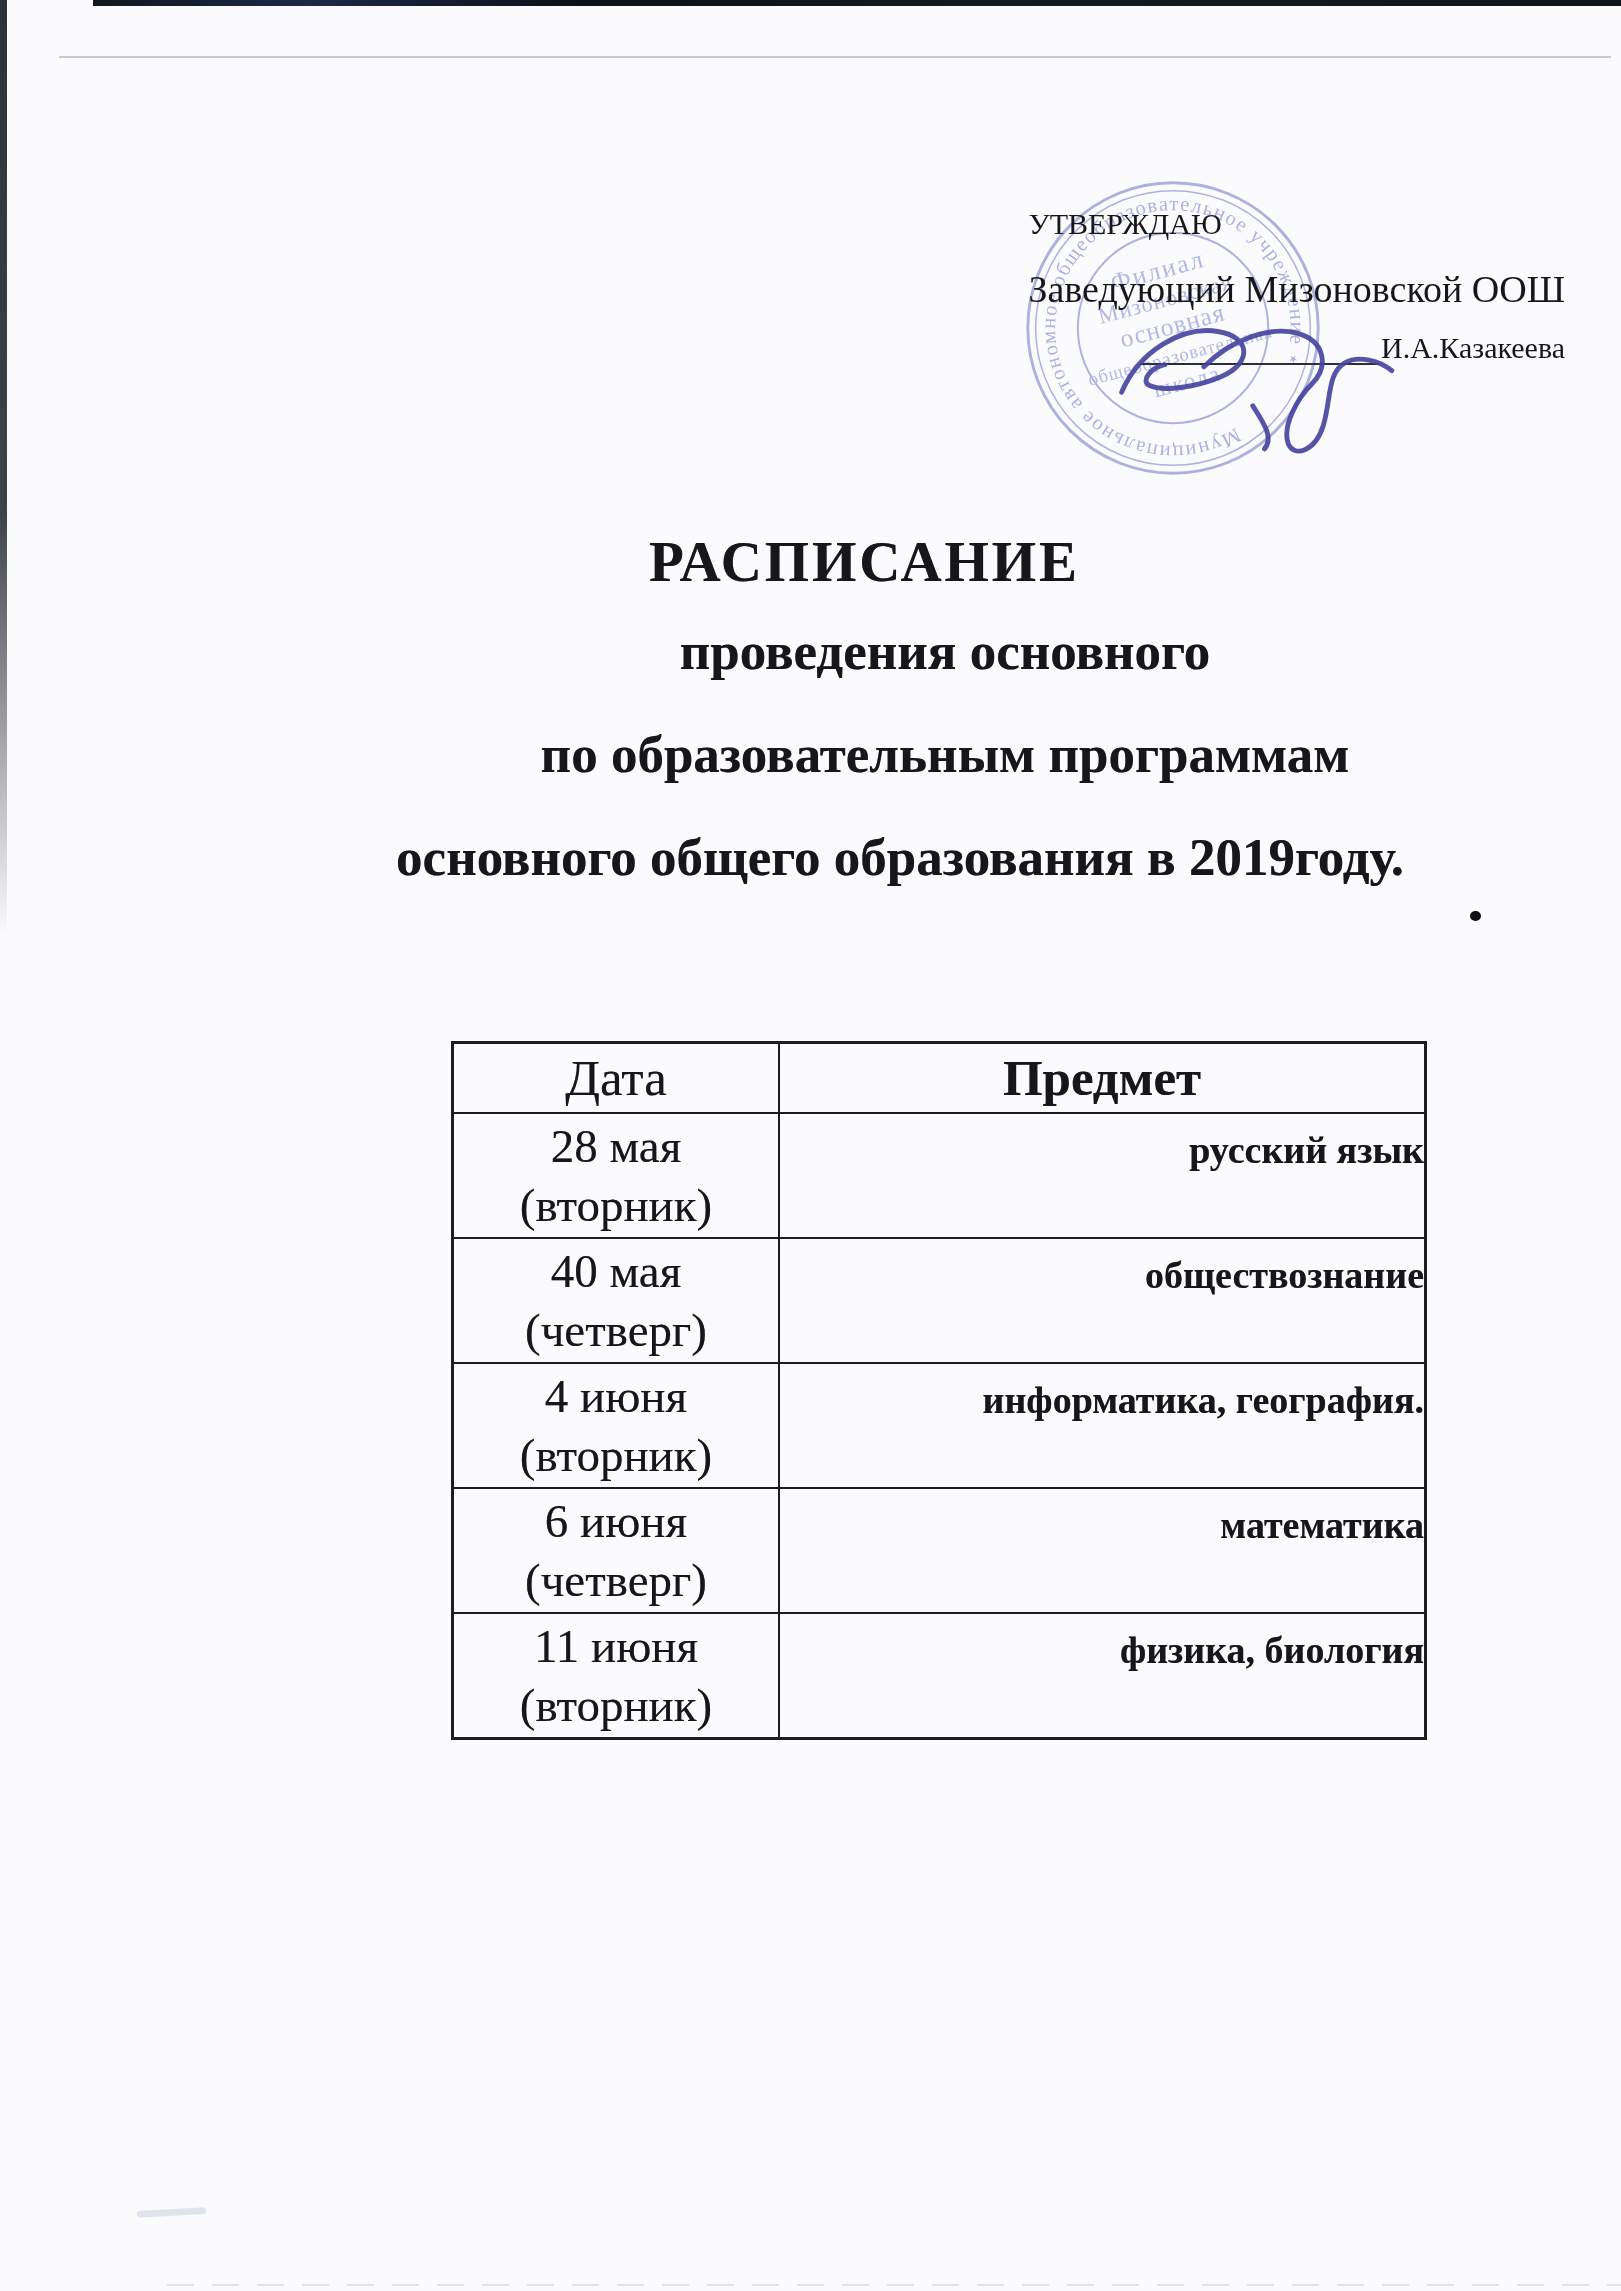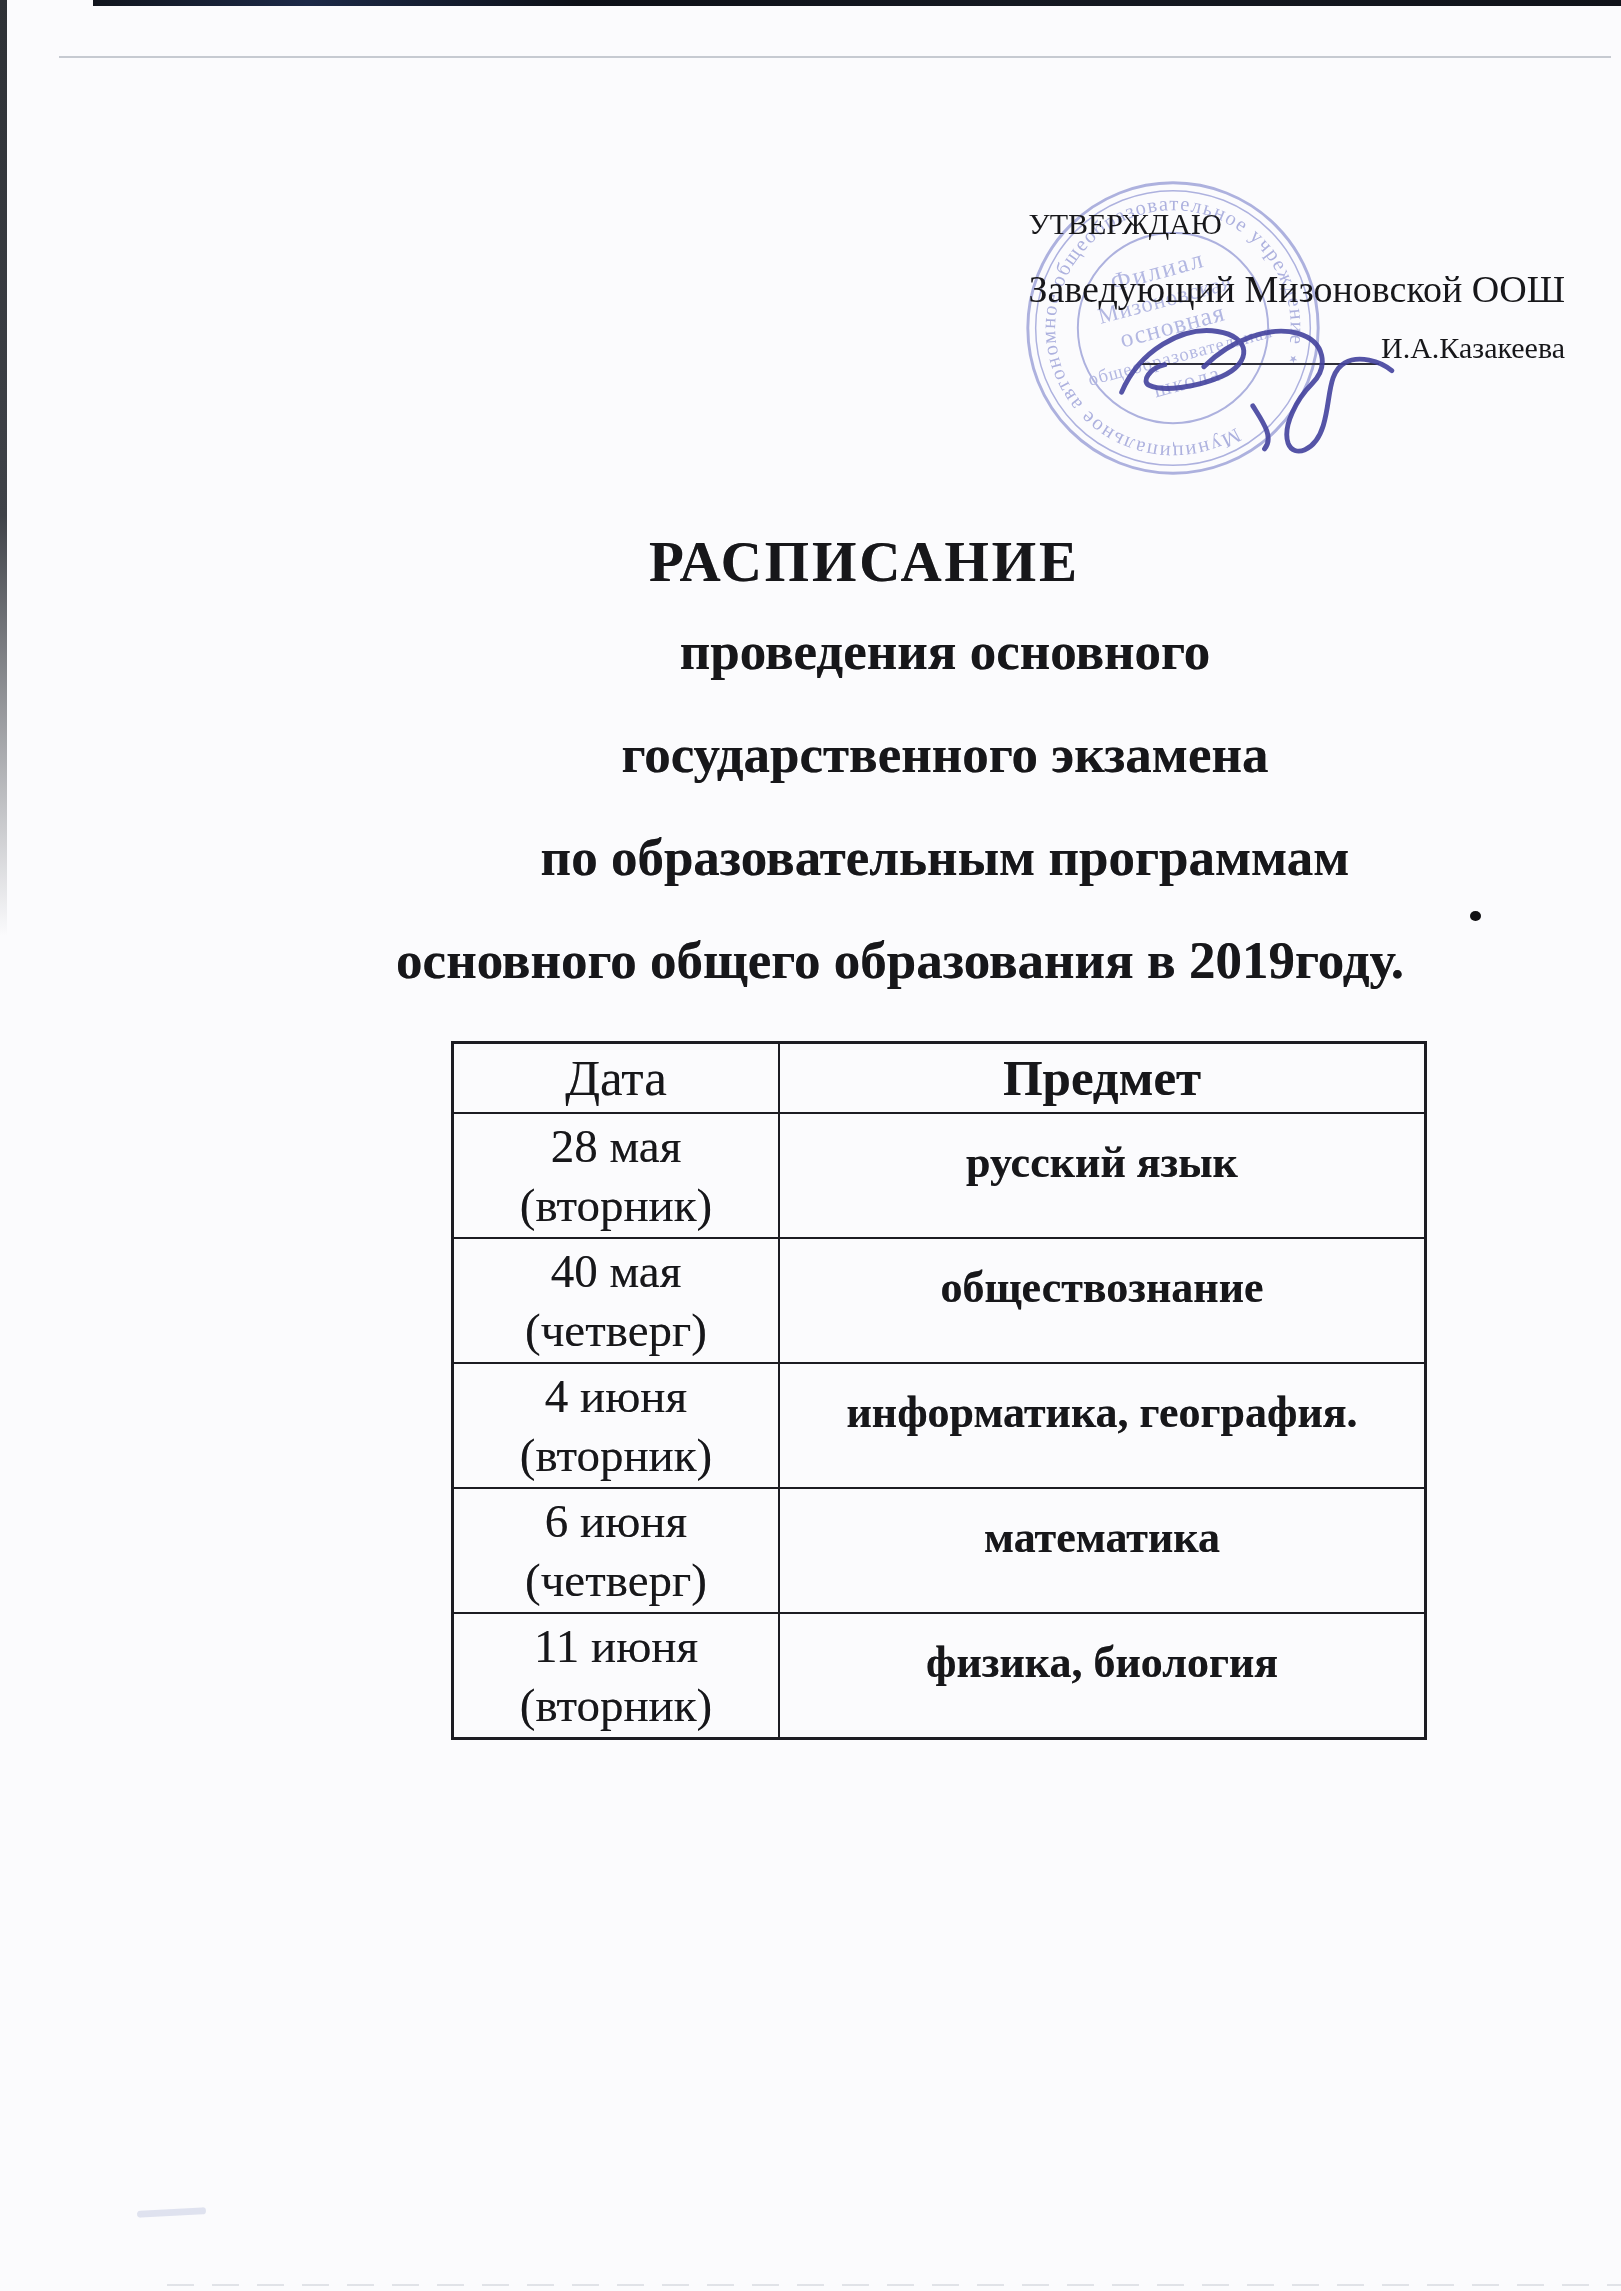--- a/index.html
+++ b/index.html
@@ -48,21 +48,21 @@
   .tbl{left:451px;top:1041px;width:970px;z-index:2;
     display:grid;grid-template-columns:324px 1fr;
     border:3.9px solid #1c1c22;background:transparent;
     text-shadow:0 0 0.6px rgba(16,16,22,.5);}
   .cell{border-top:2.9px solid #1c1c22;}
   .cell.colR{border-left:2.9px solid #1c1c22;font-weight:bold;}
   .cell.hdr{border-top:none;height:68px;display:flex;align-items:center;justify-content:center;
     font-size:51px;}
   .cell.date{height:123px;display:flex;flex-direction:column;align-items:center;
     justify-content:center;font-size:47px;line-height:59px;text-align:center;}
-  .cell.subj{font-size:44px;line-height:59px;text-align:center;padding-top:19px;}
+  .cell.subj{font-size:38px;line-height:59px;text-align:right;padding-top:7px;}
 </style>
 </head>
 <body>
 
 <div class="abs scan-top-band"></div>
 <div class="abs scan-left-strip"></div>
 <div class="abs page-top-line"></div>
 <div class="abs ink-dot"></div>
 <div class="abs smudge"></div>
 <div class="abs bottom-dashes"></div>
@@ -100,21 +100,20 @@
     <path d="M 16,104 C 34,62 78,36 114,42 C 148,47 150,74 118,88 C 92,99 58,104 44,97 C 36,93 44,80 60,76"></path>
     <path d="M 100,78 C 128,50 168,36 196,44 C 224,52 228,78 210,96 C 196,110 180,138 186,156 C 192,172 214,164 222,138 C 230,112 226,84 244,74 C 258,66 280,72 292,82"></path>
     <path d="M 150,118 C 160,134 172,150 162,162"></path>
   </g>
 </svg>
 
 <div class="abs doc-title">РАСПИСАНИЕ</div>
 
 <div class="abs subtitle">
   <div class="line">проведения основного</div>
-  <div class="line">государственного экзамена</div>
   <div class="line">по образовательным программам</div>
   <div class="line shift">основного общего образования в 2019году.</div>
 </div>
 
 <div class="abs tbl">
   <div class="cell hdr">Дата</div>
   <div class="cell hdr colR">Предмет</div>
 
   <div class="cell date">
     <span>28 мая</span>

